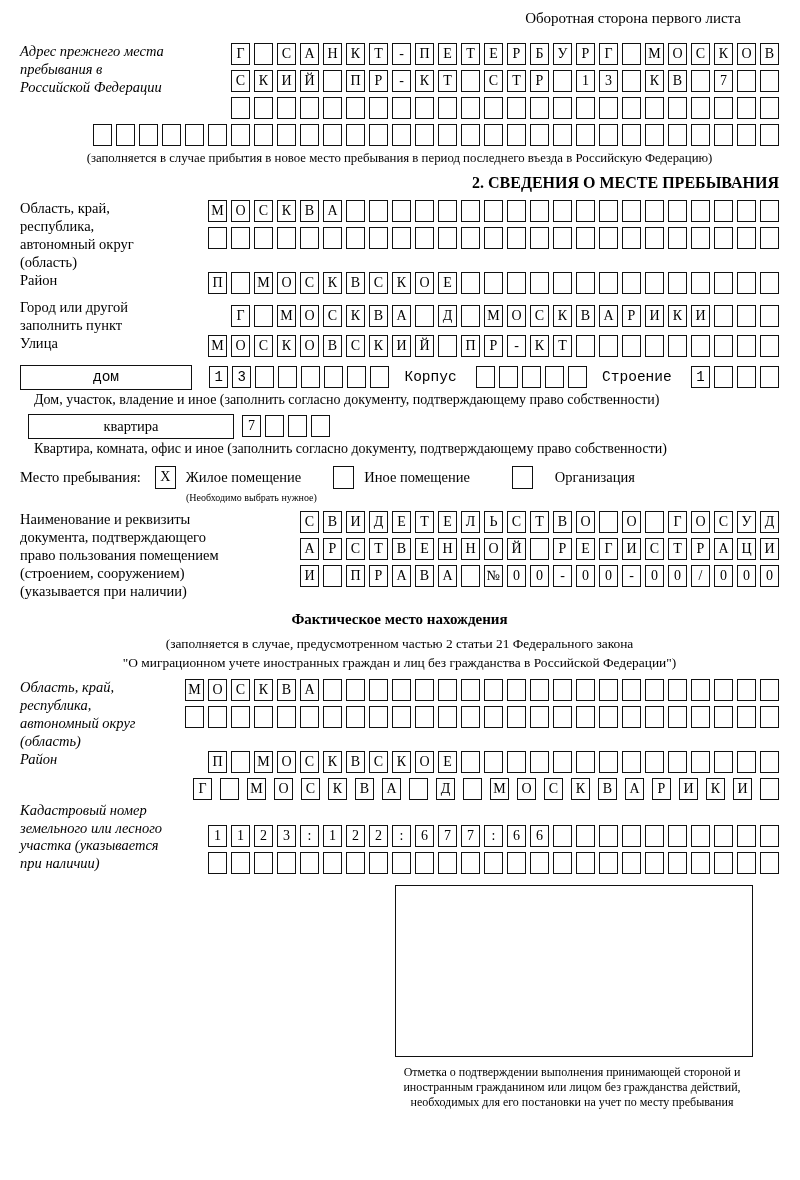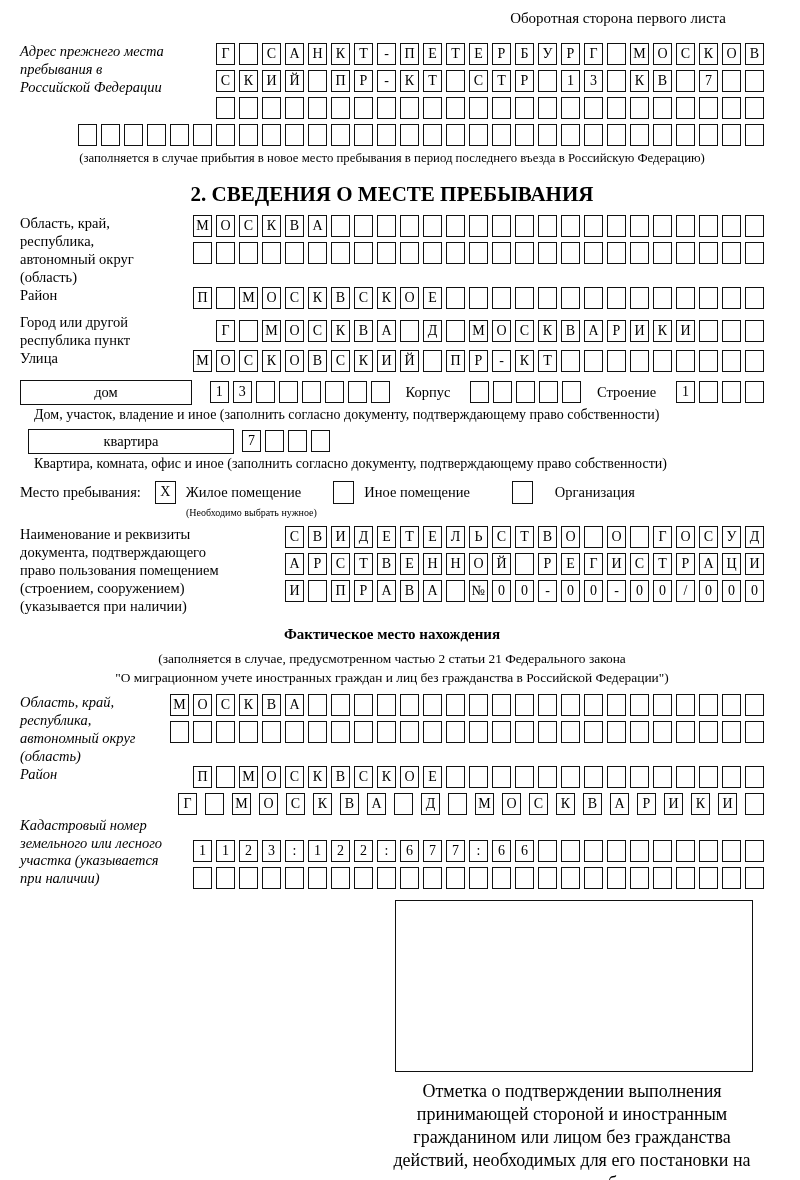--- a/index.html
+++ b/index.html
@@ -1,57 +1,57 @@
 <!DOCTYPE html>
 <html><head>
 <meta charset="utf-8">
 <style>
   html,body{margin:0;padding:0;background:#fff;color:#000;}
   body{width:800px;height:1180px;overflow:hidden;
        font-family:"Liberation Serif","DejaVu Serif",serif;font-size:14.5px;}
-  .page{box-sizing:border-box;width:800px;height:1132px;padding:10px 36px 0 20px;}
+  .page{box-sizing:border-box;width:800px;height:1132px;padding:10px 21px 0 20px;}
 
   .hdr{ text-align:right; margin-right:38px; font-size:15px; margin-bottom:16px;}
 
   .frow{display:flex;align-items:flex-start;}
   .frow.vcenter{align-items:center;}
   .flabel{flex:none;line-height:1.24;font-size:14.5px;}
   .w150{width:150px;font-style:italic;} .w132{width:132px;} .w185{width:185px;} .w225{width:225px;}
   .fcells{flex:1;min-width:0;}
 
   .cellrow{display:flex;justify-content:flex-end;margin-bottom:5px;flex-wrap:nowrap;}
   .cell{flex:none;width:17px;height:20px;border:1.5px solid #111;margin-left:4px;
         display:inline-flex;align-items:center;justify-content:center;
         font-size:14px;line-height:1;background:#fff;}
   .sparse .cell{margin-left:8px;}
 
-  .note-c{text-align:center;font-size:12.8px;margin:2px 0 16px 0;}
-  .h2{text-align:center;font-weight:bold;font-size:21px;margin:2px 0 8px 0;}
+  .note-c{text-align:center;font-size:12.8px;margin:2px 0 8px 0;}
+  .h2{text-align:right;font-weight:bold;font-size:16px;margin:2px 0 8px 0;}
   .h3{text-align:center;font-weight:bold;font-size:15px;margin:10px 0 8px 0;}
   .note-l{font-size:14px;margin:1px 0 6px 14px;}
   .note-f{text-align:center;font-size:13.4px;margin:0 0 3px 0;}
 
   .widebox{box-sizing:border-box;border:1.6px solid #111;height:25px;display:flex;
            align-items:center;justify-content:center;font-size:14.5px;flex:none;}
-  .domrow{display:flex;align-items:center;justify-content:space-between;margin:3px 0 2px 0;}
+  .domrow{display:flex;align-items:center;justify-content:space-between;margin:3px 0 2px 0;font-family:Liberation Mono, monospace;}
   .domrow .cellrow{margin-bottom:0;}
   .inline-lbl{flex:none;font-size:14.5px;padding:0 2px;}
   .kvrow{display:flex;align-items:center;margin:5px 0 2px 0;}
   .kvrow .cellrow{margin-bottom:0;margin-left:4px;}
 
   .stayrow{display:flex;align-items:center;margin-top:9px;}
   .chk{flex:none;width:19px;height:21px;border:1.6px solid #111;display:inline-flex;
        align-items:center;justify-content:center;font-size:14px;margin:0 10px 0 14px;}
   .staylbl{margin-right:18px;}
   .choose-note{font-size:10px;margin:3px 0 8px 166px;}
 
   .offset-top{margin-top:23px;}
   .bigbox{box-sizing:border-box;width:358px;height:172px;border:1.7px solid #111;
           margin:6px 0 8px 375px;}
-  .confirm-note{width:392px;margin-left:356px;text-align:center;font-size:18px;line-height:1.28;}
+  .confirm-note{width:392px;margin-left:356px;text-align:center;font-size:12px;line-height:1.28;}
   .mb2{margin-bottom:2px;}
 </style>
 </head>
 <body>
 
 <div class="page">
 
   <div class="hdr">Оборотная сторона первого листа</div>
 
   <div class="frow">
@@ -260,21 +260,21 @@
           <span class="cell"></span>
           <span class="cell"></span>
           <span class="cell"></span>
           <span class="cell"></span>
           <span class="cell"></span>
         </div>
     </div>
   </div>
 
   <div class="frow vcenter">
-    <div class="flabel w132">Город или другой республика пункт</div>
+    <div class="flabel w132">Город или другой заполнить пункт</div>
     <div class="fcells">
       <div class="cellrow mb2">
           <span class="cell">Г</span>
           <span class="cell"></span>
           <span class="cell">М</span>
           <span class="cell">О</span>
           <span class="cell">С</span>
           <span class="cell">К</span>
           <span class="cell">В</span>
           <span class="cell">А</span>

